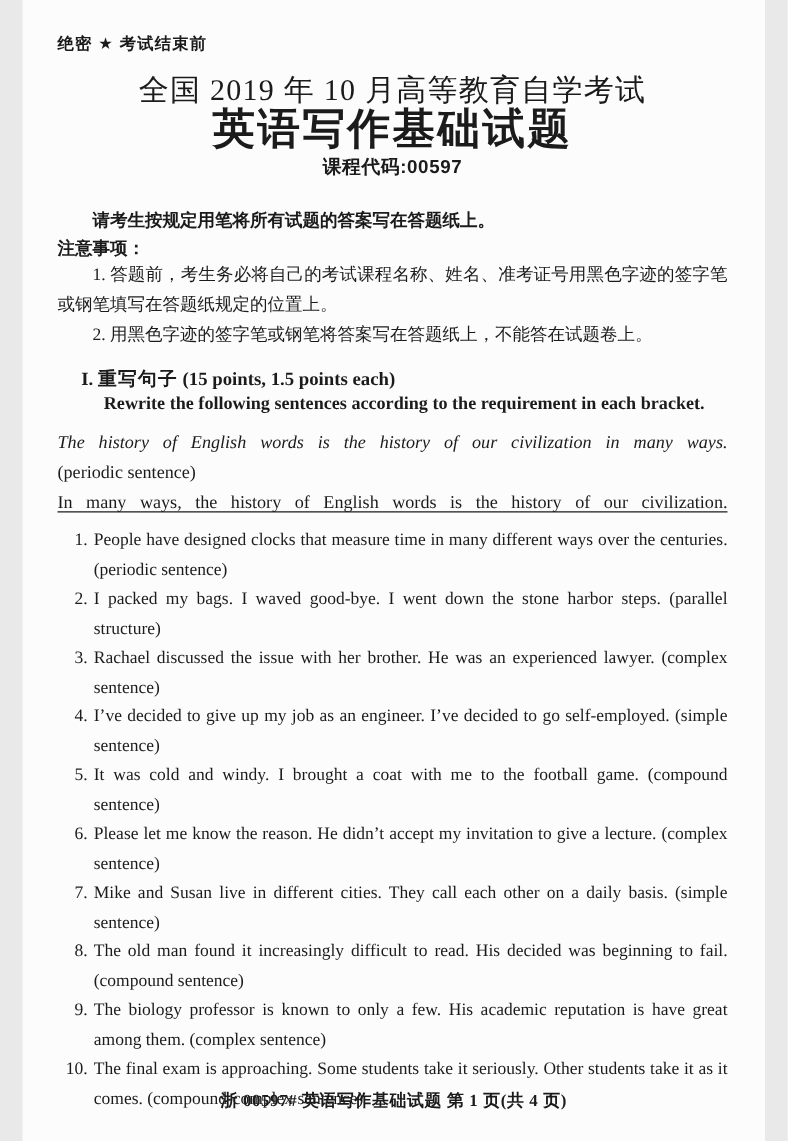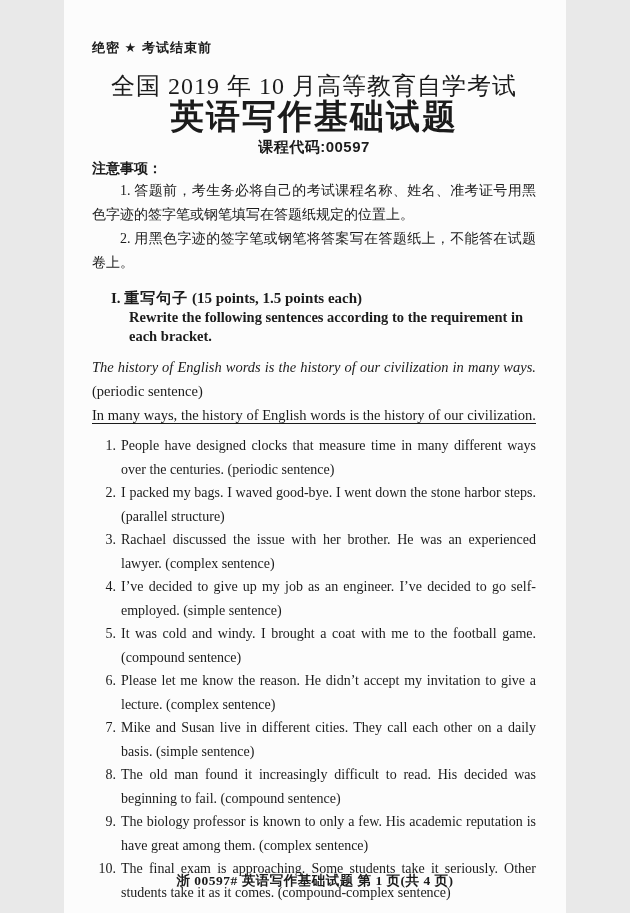--- a/index.html
+++ b/index.html
@@ -1,24 +1,24 @@
 <!DOCTYPE html>
 <html><head>
 <meta charset="utf-8">
 <style>
   html, body { margin: 0; padding: 0; background: #e9e9e9; }
   .page {
     position: relative;
-    width: 502px;
+    width: 594px;
     height: 913px;
     margin: 0 auto;
     background: #fcfcfc;
     color: #1b1b1b;
     box-sizing: border-box;
-    padding: 39px 30px 0 28px;
+    padding: 26px 30px 0 28px;
     overflow: hidden;
     font-family: "Liberation Serif", "DejaVu Serif", serif;
   }
   .heiti { font-family: "Liberation Sans", "DejaVu Sans", sans-serif; font-weight: 700; }
 
   .secrecy {
     font-size: 13px;
     line-height: 17px;
     letter-spacing: 1px;
   }
@@ -118,20 +118,21 @@
 <div class="page">
 
   <div class="secrecy heiti">绝密 ★ 考试结束前</div>
 
   <div class="title-block">
     <div class="exam-title">全国 2019 年 10 月高等教育自学考试</div>
     <div class="paper-title heiti">英语写作基础试题</div>
     <div class="course-code heiti">课程代码:00597</div>
   </div>
 
+  <div class="notice-intro heiti">请考生按规定用笔将所有试题的答案写在答题纸上。</div>
   <div class="notice-heading heiti">注意事项：</div>
   <div class="notice-item">1. 答题前，考生务必将自己的考试课程名称、姓名、准考证号用黑色字迹的签字笔或钢笔填写在答题纸规定的位置上。</div>
   <div class="notice-item">2. 用黑色字迹的签字笔或钢笔将答案写在答题纸上，不能答在试题卷上。</div>
 
   <div class="section-heading">
     <span>I.</span>
     <span class="cn">重写句子</span>
     <span>(15 points, 1.5 points each)</span>
   </div>
   <div class="section-instruction">Rewrite the following sentences according to the requirement in each bracket.</div>

